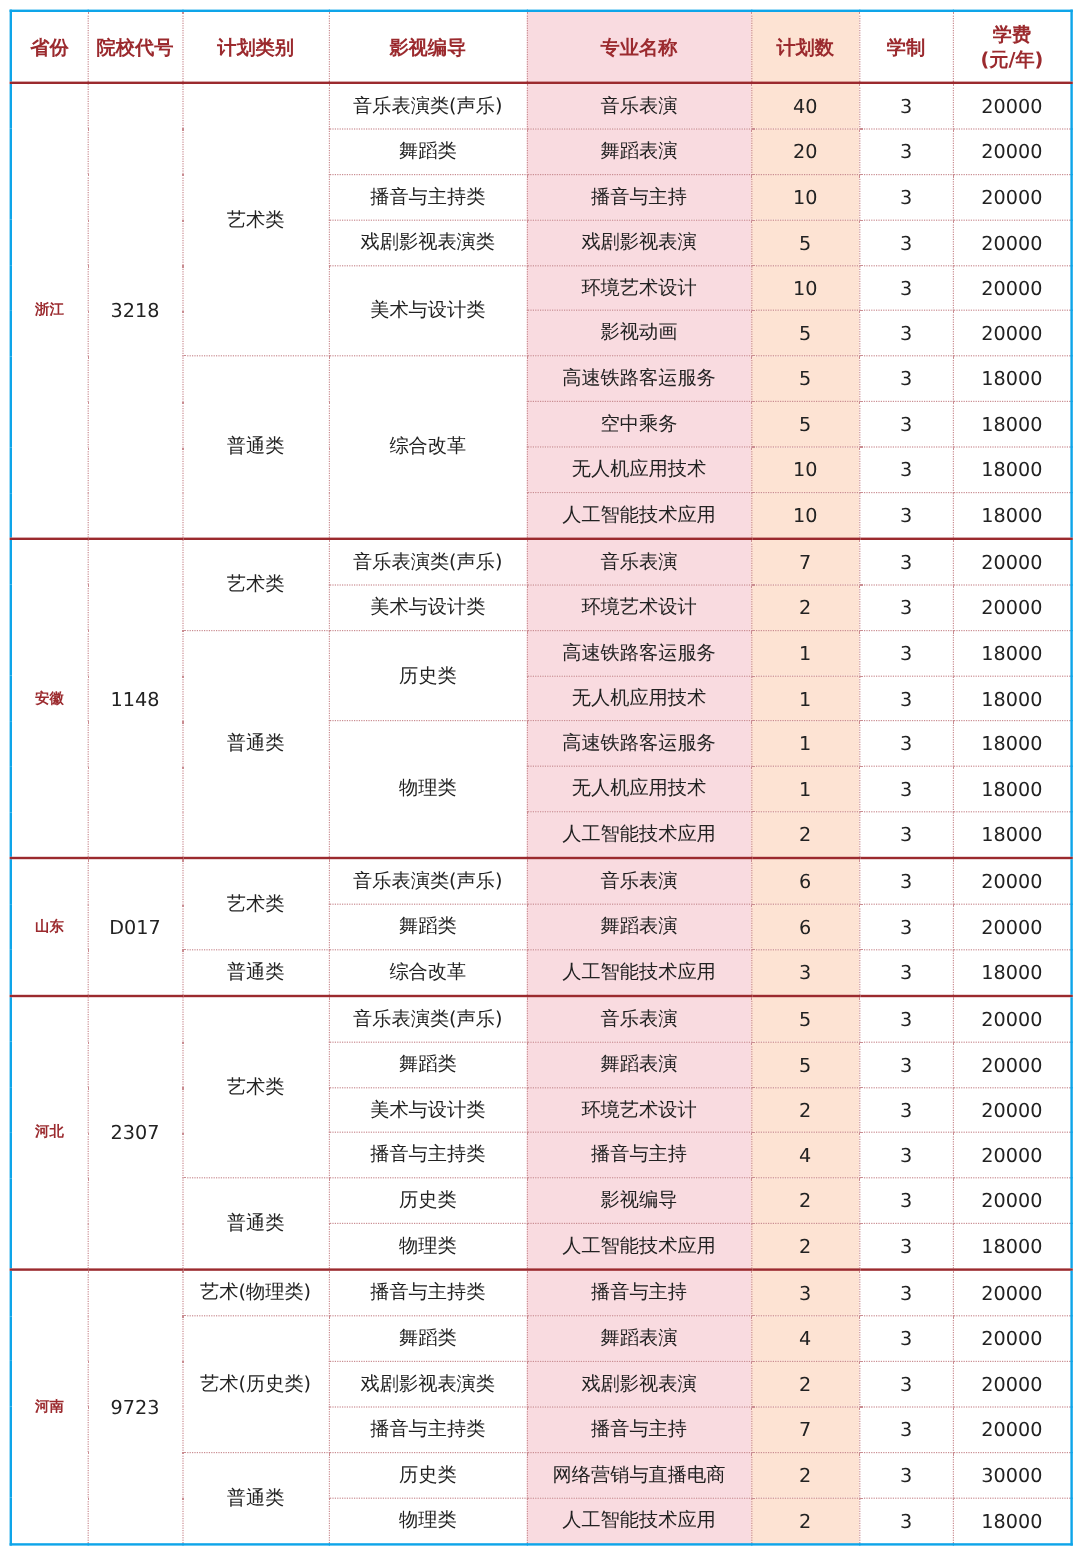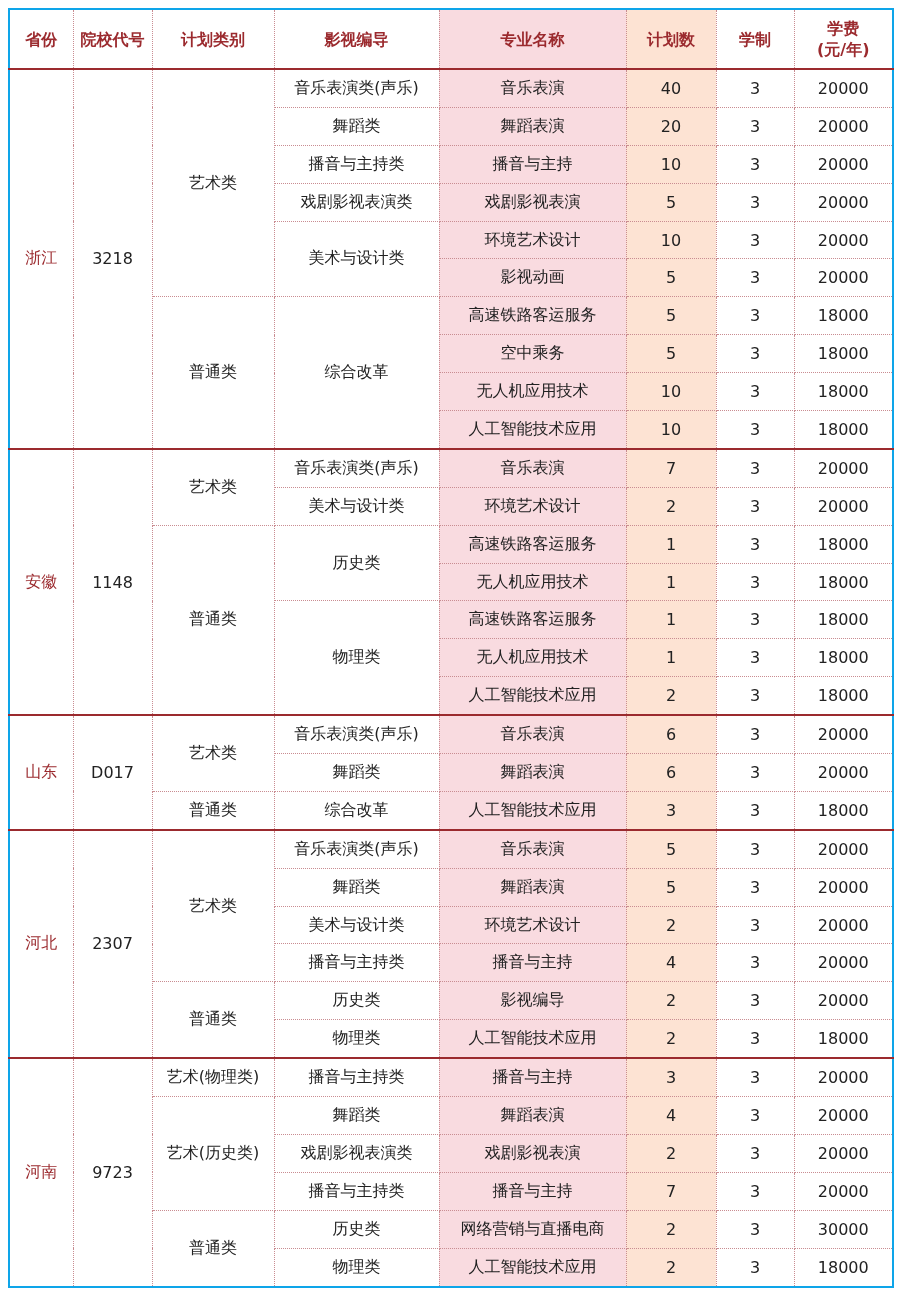--- a/index.html
+++ b/index.html
@@ -9,21 +9,21 @@
   table { border-collapse: collapse; width: 884px; table-layout: fixed;
           border: 2px solid #0ea5e9; }
   col.c0 { width: 64px; } col.c1 { width: 79px; } col.c2 { width: 122px; }
   col.c3 { width: 165px; } col.c4 { width: 187px; } col.c5 { width: 90px; }
   col.c6 { width: 78px; } col.c7 { width: 99px; }
   th, td { text-align: center; vertical-align: middle; padding: 0;
            border: 1px dotted #c98c91; color: #222; }
   th { height: 58px; font-size: 16px; font-weight: bold; color: #9b2a2e;
        line-height: 21px; }
   td { height: 36.9px; font-size: 16px; }
-  td.prov { color: #9b2a2e; font-weight: normal; font-size: 16px; }
+  td.prov { color: #9b2a2e; font-weight: bold; font-size: 12px; }
   .major { background: #f9dbe0; text-align: center; }
   .quota { background: #fde3d3; text-align: center; }
   thead tr { border-bottom: 2px solid #9b2a2e; }
   tr.group-start td { border-top: 2px solid #9b2a2e; }
 </style>
 </head>
 <body>
 
 <div id="wrap">
   <table>

